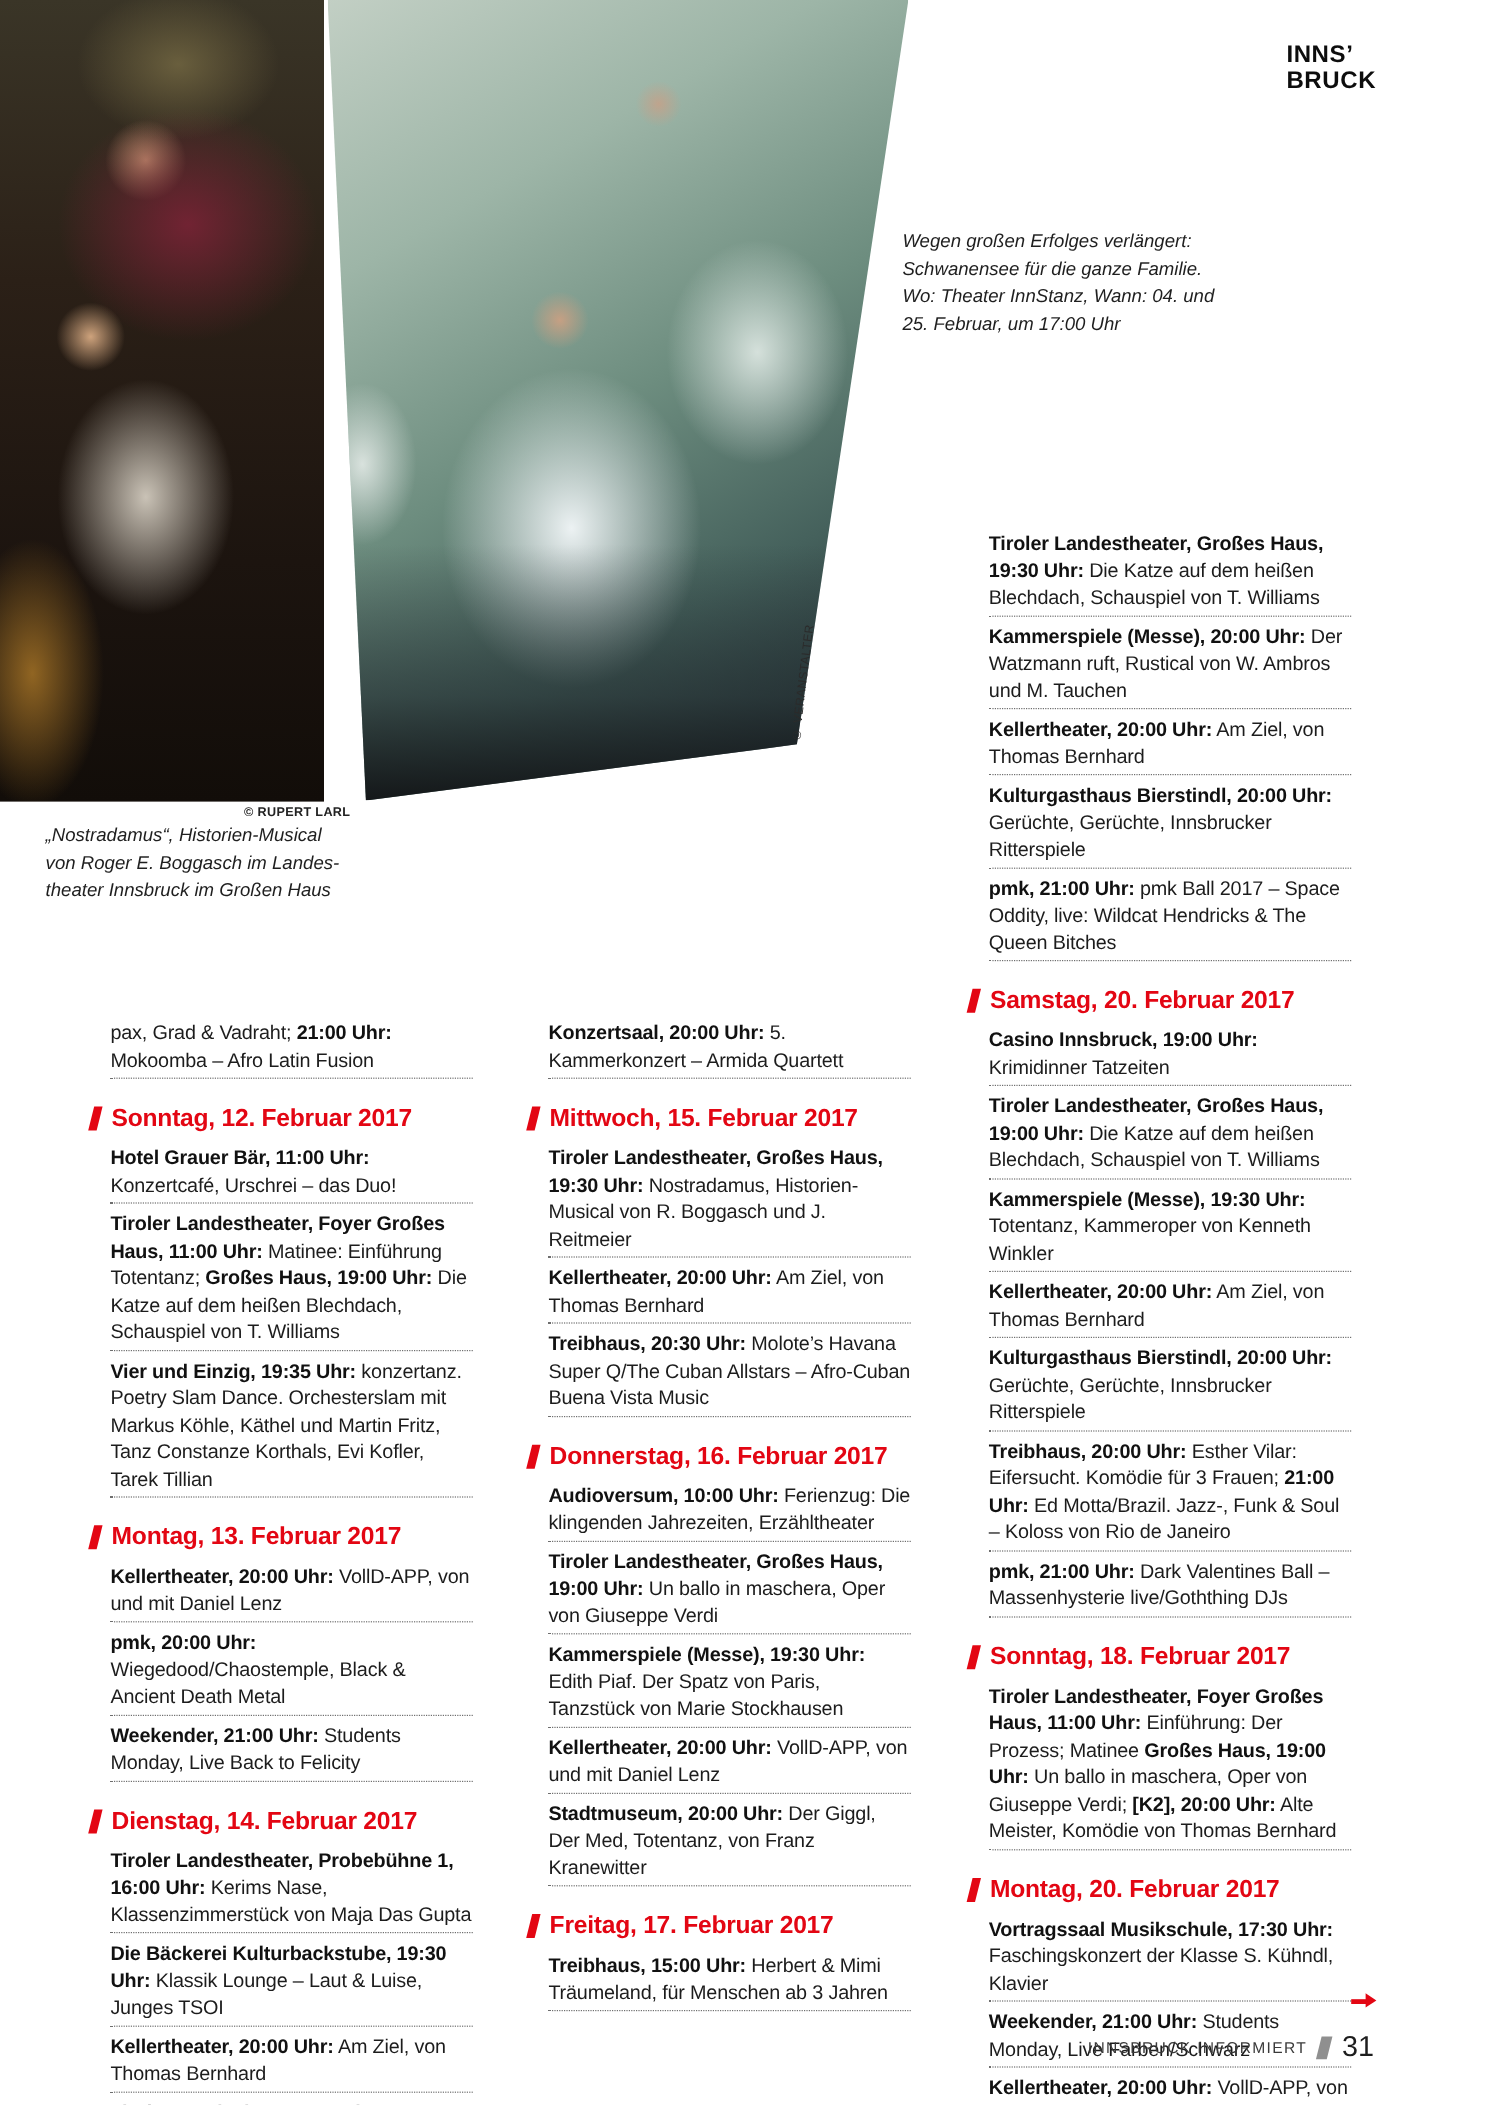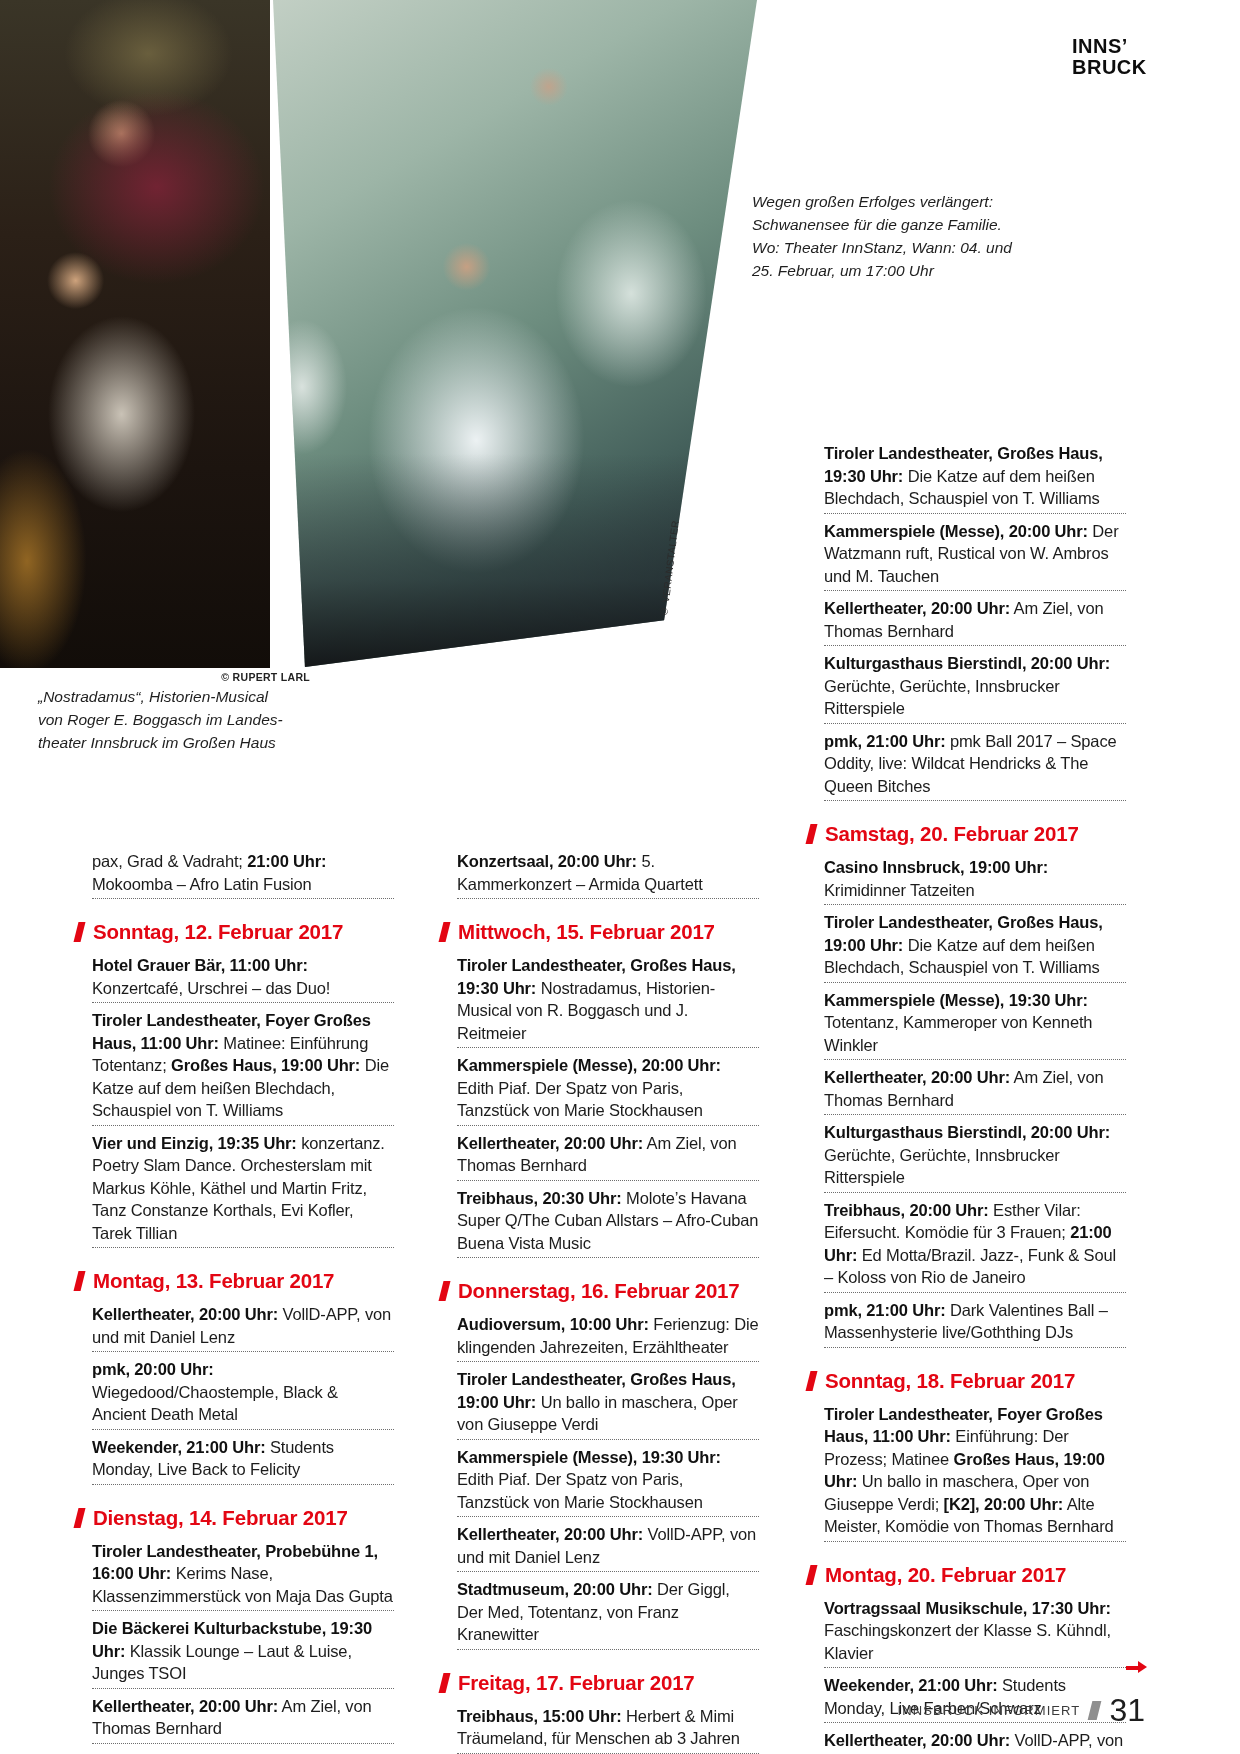--- a/index.html
+++ b/index.html
@@ -28,21 +28,21 @@
     background:
       linear-gradient(to top, rgba(18,20,22,.95) 0%, rgba(35,45,48,.6) 13%, transparent 32%),
       radial-gradient(ellipse 150px 185px at 42% 66%, rgba(244,248,250,.95), transparent 72%),
       radial-gradient(ellipse 105px 130px at 74% 44%, rgba(232,240,236,.85), transparent 72%),
       radial-gradient(ellipse 60px 90px at 6% 58%, rgba(240,244,242,.8), transparent 75%),
       radial-gradient(circle 30px at 40% 40%, rgba(205,160,130,.9), transparent 80%),
       radial-gradient(circle 24px at 57% 13%, rgba(200,160,135,.8), transparent 80%),
       linear-gradient(150deg, #c2cfc4 0%, #9db5a7 25%, #6d8d7f 50%, #45615c 72%, #273539 90%, #171b1e 100%);
   }
   .credit-left {
-    position: absolute; left: 110px; top: 671px; width: 200px;
+    position: absolute; left: 92px; top: 671px; width: 200px;
     text-align: right; font-size: 10.5px; font-weight: bold;
     letter-spacing: .3px; color: #222;
   }
   .credit-vertical {
     position: absolute; left: 664px; top: 520px;
     font-size: 10px; letter-spacing: .4px; color: #2b2b2b;
     writing-mode: vertical-rl; transform: rotate(187deg);
   }
   .caption {
     font-style: italic; color: #1f1f1f;
@@ -95,21 +95,21 @@
   .footer {
     position: absolute; right: 95px; top: 1692px;
     display: flex; align-items: center; gap: 10px;
   }
   .footer .mag {
     font-size: 13px; font-weight: normal; letter-spacing: 1.1px; color: #3a3a3a;
   }
   .footer .footer-slash {
     width: 9px; height: 19px; background: #8f8f8f; transform: skewX(-14deg);
   }
-  .footer .page-num { font-size: 32px; color: #1d1d1d; }
+  .footer .page-num { font-size: 24px; color: #1d1d1d; }
 </style>
 </head>
 <body>
 
 <div class="page" style="--red: #e30613;">
 
   <div class="photo-left"></div>
   <div class="photo-ballet"></div>
 
   <div class="credit-left">© RUPERT LARL</div>
@@ -158,21 +158,20 @@
       <div class="entry sep"><span class="b">Kellertheater, 20:00 Uhr:</span><span> Am Ziel, von Thomas Bernhard</span></div>
       <div class="entry"><span class="b">Tiroler Landeskonservatorium,</span></div>
     </div>
   <div class="col col-1">
       <div class="entry sep"><span class="b">Konzertsaal, 20:00 Uhr:</span><span> 5. Kammerkonzert – Armida Quartett</span></div>
       <div class="date-heading">
         <span class="red-slash"></span>
         <span class="date-text">Mittwoch, 15. Februar 2017</span>
       </div>
       <div class="entry sep"><span class="b">Tiroler Landestheater, Großes Haus, 19:30 Uhr:</span><span> Nostradamus, Historien-Musical von R. Boggasch und J. Reitmeier</span></div>
-      <div class="entry sep"><span class="b">Kammerspiele (Messe), 20:00 Uhr:</span><span> Edith Piaf. Der Spatz von Paris, Tanzstück von Marie Stockhausen</span></div>
       <div class="entry sep"><span class="b">Kellertheater, 20:00 Uhr:</span><span> Am Ziel, von Thomas Bernhard</span></div>
       <div class="entry sep"><span class="b">Treibhaus, 20:30 Uhr:</span><span> Molote’s Havana Super Q/The Cuban Allstars – Afro-Cuban Buena Vista Music</span></div>
       <div class="date-heading">
         <span class="red-slash"></span>
         <span class="date-text">Donnerstag, 16. Februar 2017</span>
       </div>
       <div class="entry sep"><span class="b">Audioversum, 10:00 Uhr:</span><span> Ferienzug: Die klingenden Jahrezeiten, Erzähltheater</span></div>
       <div class="entry sep"><span class="b">Tiroler Landestheater, Großes Haus, 19:00 Uhr:</span><span> Un ballo in maschera, Oper von Giuseppe Verdi</span></div>
       <div class="entry sep"><span class="b">Kammerspiele (Messe), 19:30 Uhr:</span><span> Edith Piaf. Der Spatz von Paris, Tanzstück von Marie Stockhausen</span></div>
       <div class="entry sep"><span class="b">Kellertheater, 20:00 Uhr:</span><span> VollD-APP, von und mit Daniel Lenz</span></div>

